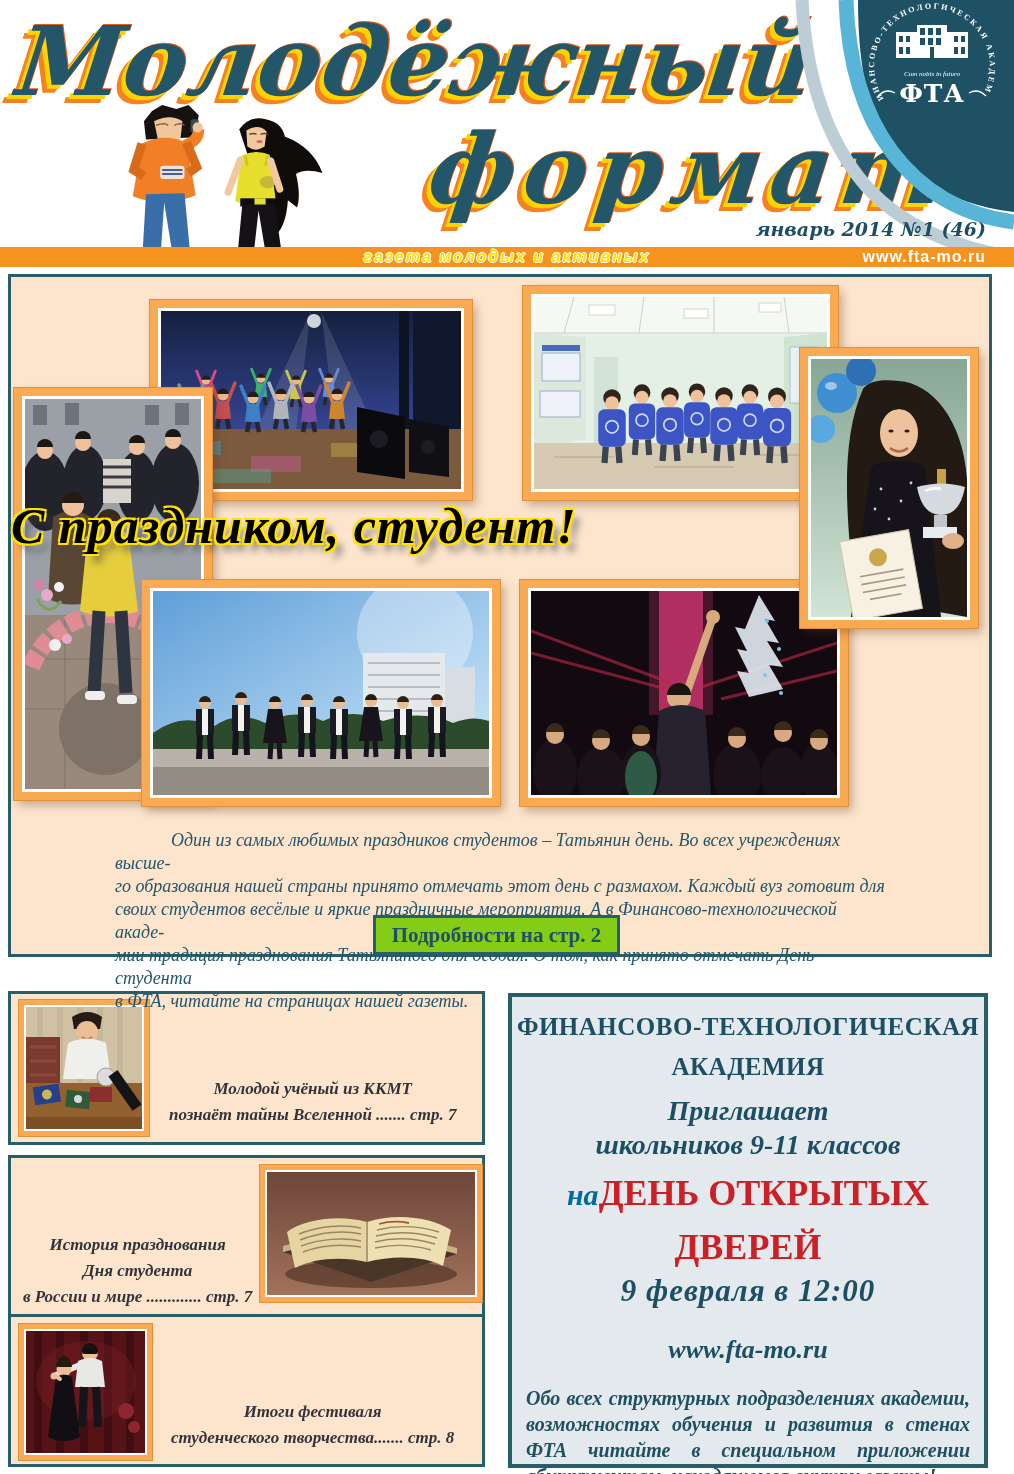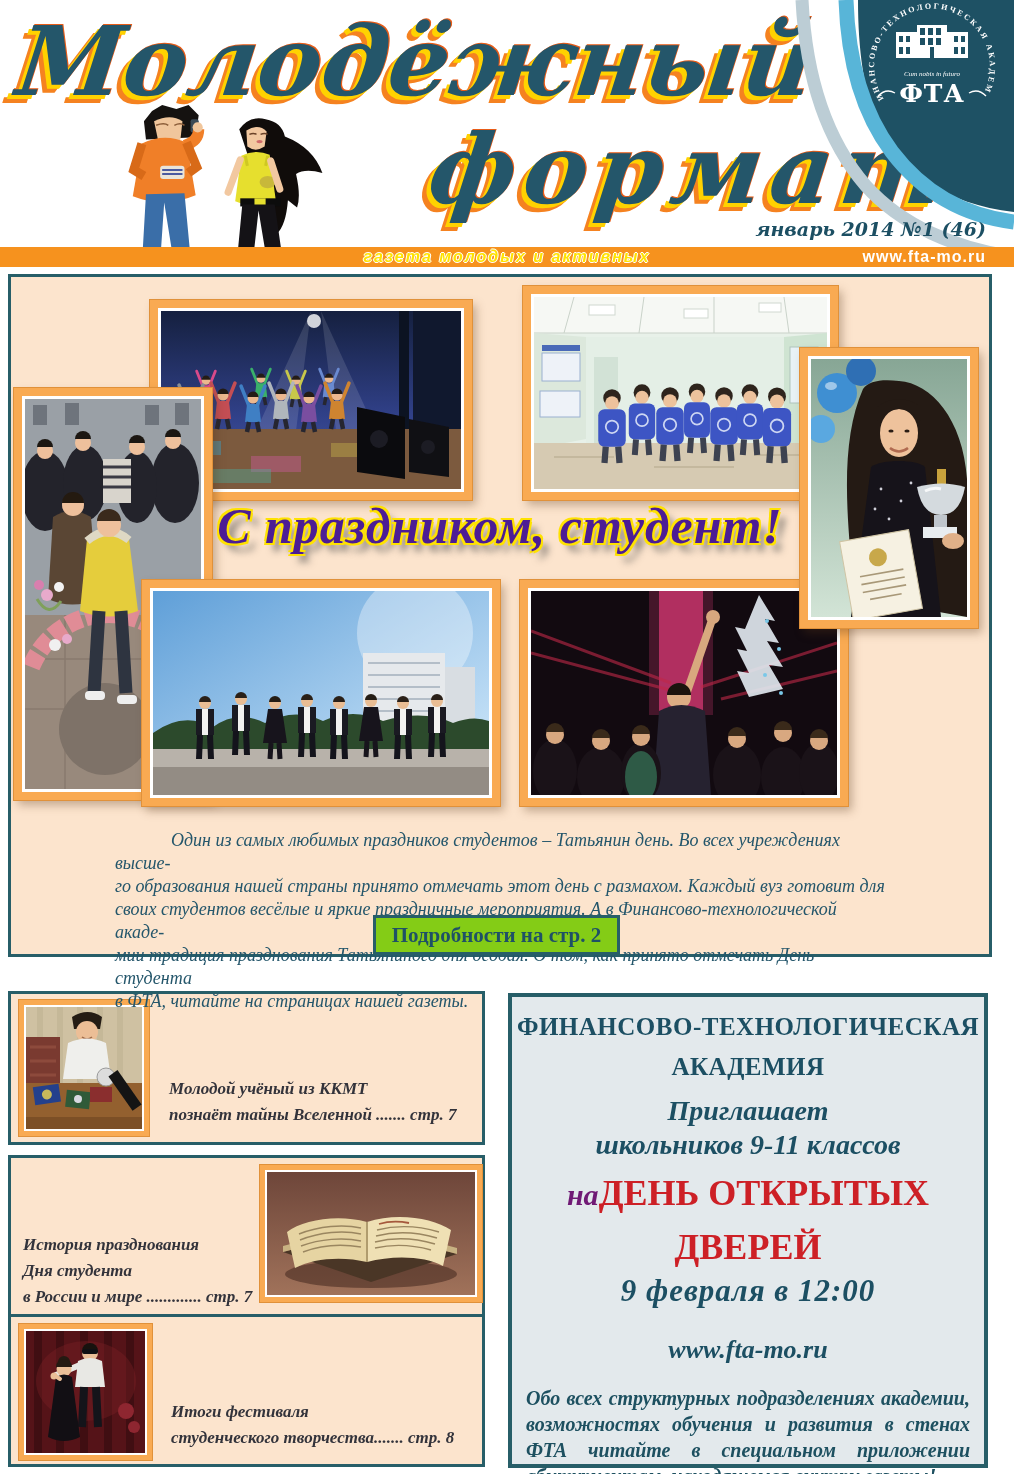--- a/index.html
+++ b/index.html
@@ -28,32 +28,32 @@
     background: #fce4cd; border: 3px solid #275e68; }
   .photo { position: absolute; background: #fff; border: 8px solid #f9aa52; padding: 3px;
     box-shadow: 0 0 0 1px #e0913a, 4px 5px 9px rgba(90, 55, 25, .35); }
   .photo svg { display: block; width: 100%; height: 100%; }
   .ph-stage   { left: 139px; top: 23px;  width: 322px; height: 200px; z-index: 1; }
   .ph-hall    { left: 512px; top: 9px;   width: 315px; height: 214px; z-index: 1; }
   .ph-trophy  { left: 789px; top: 71px;  width: 178px; height: 280px; z-index: 3; }
   .ph-street  { left: 3px;   top: 111px; width: 198px; height: 412px; z-index: 3; }
   .ph-vests   { left: 131px; top: 303px; width: 358px; height: 226px; z-index: 4; }
   .ph-disco   { left: 509px; top: 303px; width: 328px; height: 226px; z-index: 2; }
-  .headline { position: absolute; left: 0; right: 0; top: 220px; z-index: 5; text-align: center;
-    font: bold italic 50px "Liberation Serif", serif; color: #4c1d95; letter-spacing: 1px;
+  .headline { position: absolute; left: 0; right: 0; top: 220px; z-index: 5; text-align: left;
+    font: bold italic 50px "Liberation Serif", serif; color: #000000; letter-spacing: 1px;
     text-shadow: 2px 2px 0 #ffe200, -2px -2px 0 #ffe200, 2px -2px 0 #ffe200, -2px 2px 0 #ffe200, 7px 8px 7px rgba(70,70,70,.6); }
   .lead { position: absolute; left: 104px; top: 552px; width: 772px; z-index: 5;
     font: italic 18px "Liberation Serif", serif; color: #24566b; line-height: 23px; }
   .lead-line.indent { text-indent: 56px; }
   .details-note { position: absolute; left: 373px; top: 915px; width: 247px; height: 40px; z-index: 8;
     background: #84cc16; border: 3px solid #275e68; text-align: center;
     font: bold 21px "Liberation Serif", serif; color: #1f5166; line-height: 34px; }
 
   
-  .teaser { position: absolute; left: 8px; width: 477px; background: #fce4cd; border: 3px solid #275e68; }
+  .teaser { position: absolute; left: 8px; width: 477px; background: #fce4cd; border: 3px solid #275e68; text-align: center; }
   .teaser-1 { top: 991px;  height: 154px; }
   .teaser-2 { top: 1155px; height: 189px; }
   .teaser-3 { top: 1314px; height: 153px; }
   .tphoto { position: absolute; background: #fff; border: 5px solid #f9aa52; padding: 2px;
     box-shadow: 0 0 0 1px #e0913a; }
   .tphoto svg { display: block; width: 100%; height: 100%; }
   .tp-1 { left: 8px; top: 6px; width: 130px; height: 136px; }
   .tp-2 { left: 249px; top: 7px; width: 222px; height: 137px; }
   .tp-3 { left: 8px; top: 7px; width: 133px; height: 136px; }
   .tlines { position: absolute; font: bold italic 17px "Liberation Serif", serif; color: #33333b; line-height: 26px; }
@@ -63,21 +63,21 @@
 
   .ad { position: absolute; left: 508px; top: 993px; width: 480px; height: 475px;
     background: #e3e9ec; border: 4px solid #275e68; text-align: center; color: #1c4f63; }
   .ad-title { font: bold 25px "Liberation Serif", serif; letter-spacing: .5px; }
   .ad-title-1 { margin-top: 16px; }
   .ad-title-2 { margin-top: 12px; }
   .ad-invite { font: bold italic 28px "Liberation Serif", serif; }
   .ad-invite-1 { margin-top: 14px; }
   .ad-invite-2 { margin-top: 2px; }
   .ad-event { margin-top: 10px; font: bold 36px "Liberation Serif", serif; color: #cd2026; line-height: 44px; }
-  .ad-event-prefix { font: bold italic 30px "Liberation Serif", serif; color: #701a75; }
+  .ad-event-prefix { font: bold italic 30px "Liberation Serif", serif; color: #0369a1; }
   .ad-datetime { margin-top: 4px; font: bold italic 31px "Liberation Serif", serif; letter-spacing: 1px; }
   .ad-site { margin-top: 26px; font: bold italic 26px "Liberation Serif", serif; }
   .ad-body { margin: 20px 14px 0; text-align: justify; font: bold italic 20px "Liberation Serif", serif;
     color: #1d5060; line-height: 26px; }
   .ad-body-line { text-align: justify; text-align-last: justify; }
   .ad-body-line.last { text-align-last: left; }
 </style>
 </head>
 <body>
 

